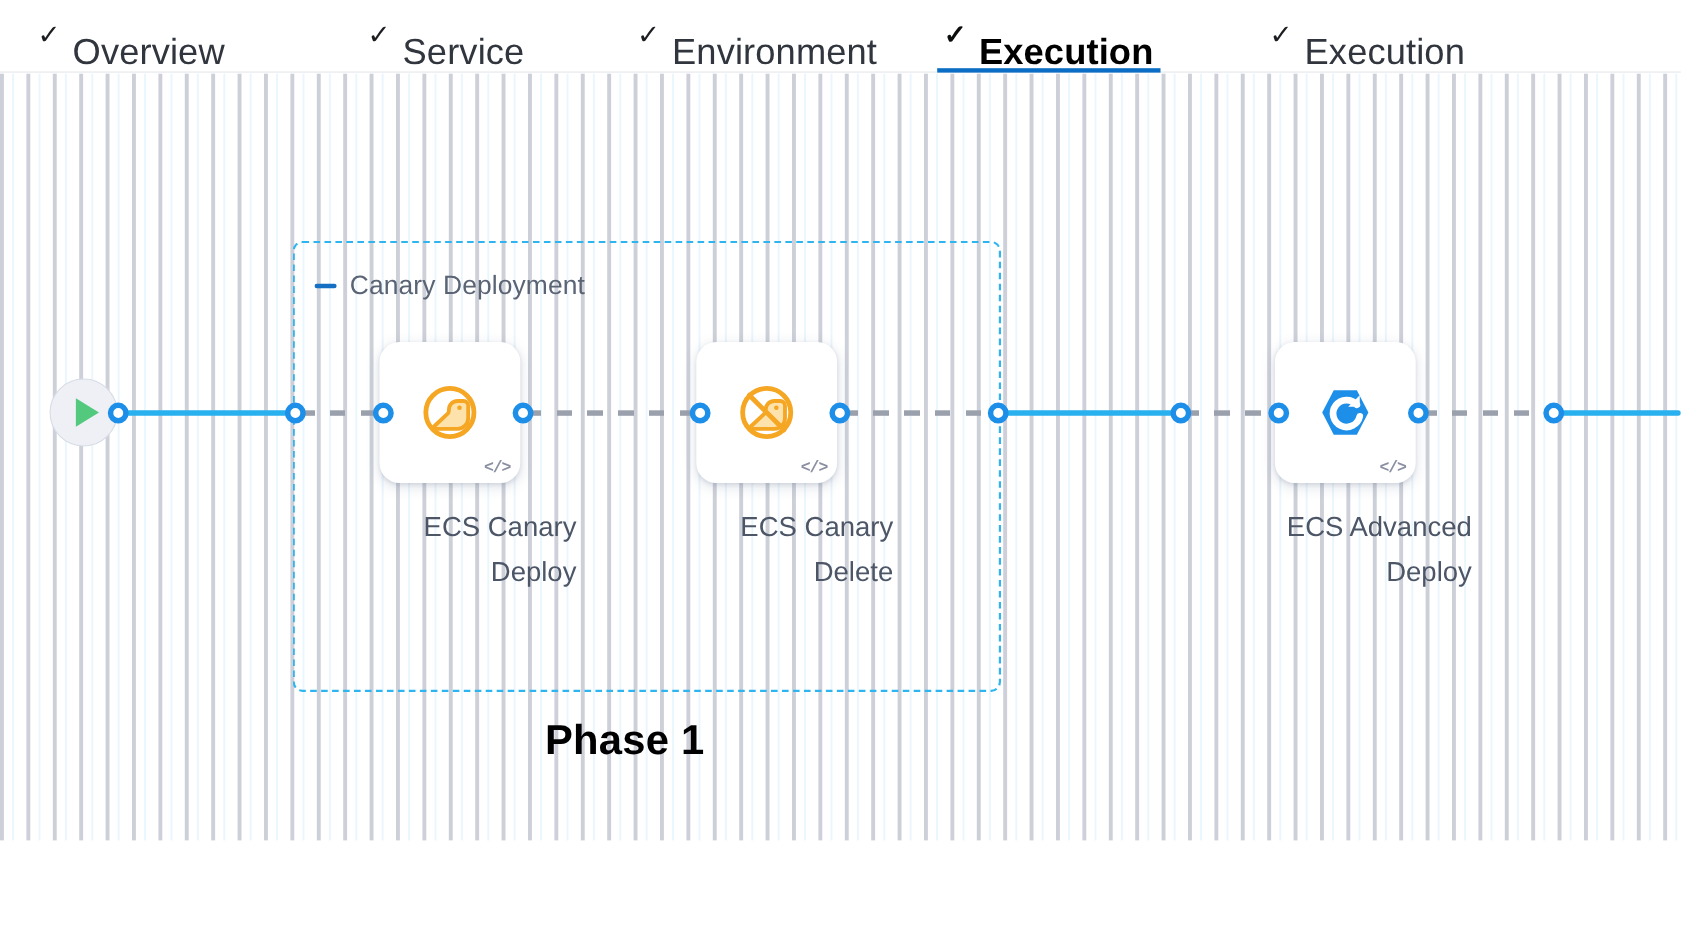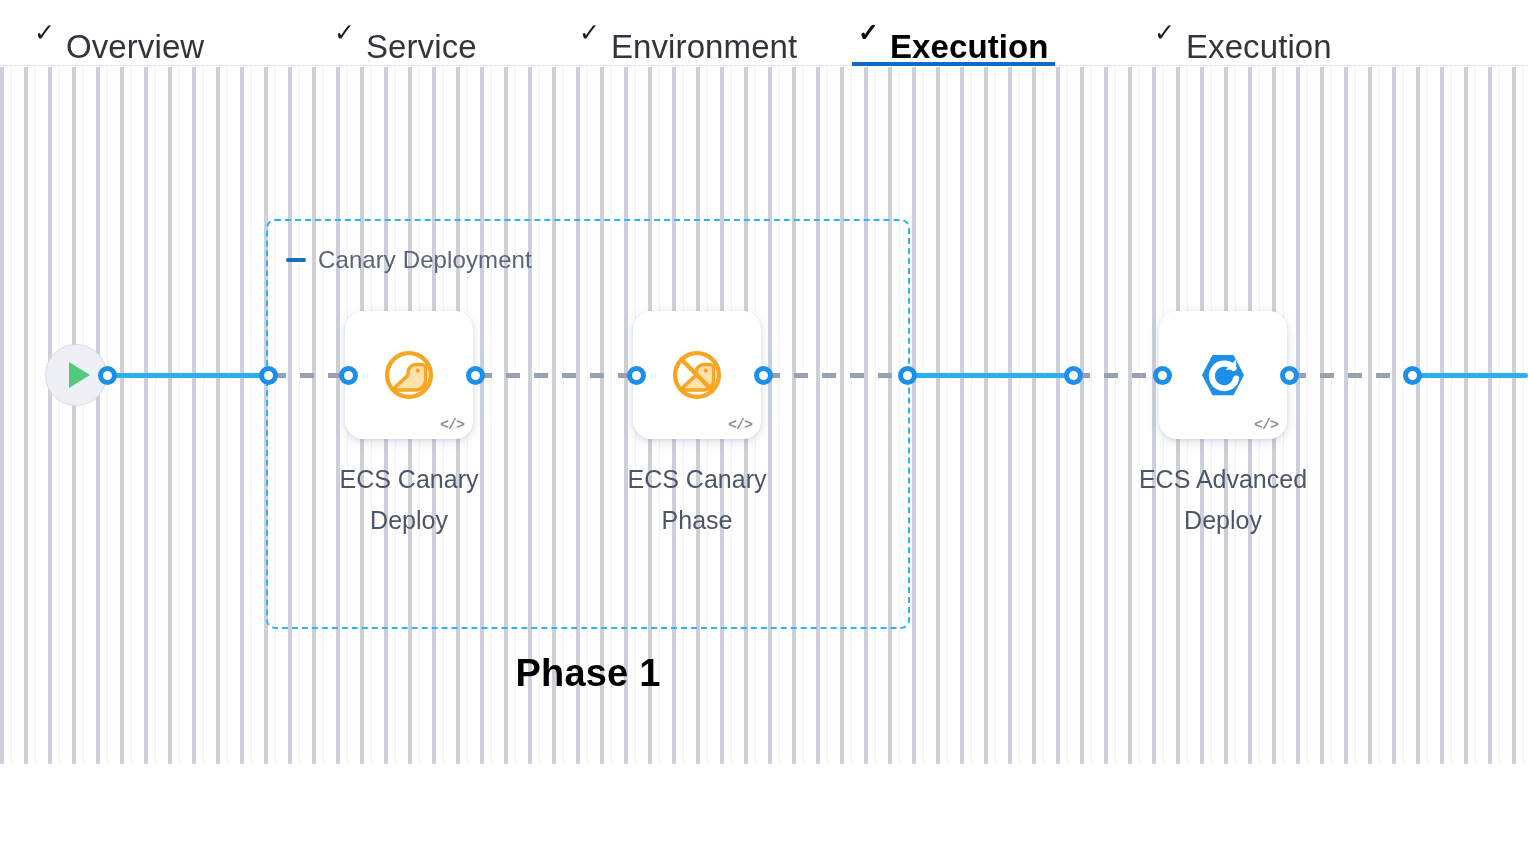--- a/index.html
+++ b/index.html
@@ -190,21 +190,21 @@
     font-weight: 700;
     color: #8a90a2;
     font-family: "Liberation Mono", monospace;
     letter-spacing: -1px;
     line-height: 1;
     cursor: pointer;
   }
   .node-label {
     position: absolute;
     width: 230px;
-    text-align: center;
+    text-align: right;
     font-size: 25px;
     line-height: 41px;
     color: #4c5667;
   }
 </style>
 </head>
 <body>
 
 <div class="tabbar">
   <div class="tab" style="left:28px">
@@ -237,21 +237,21 @@
 <div class="canvas">
 
   <div class="group" style="left:266px; top:152px; width:644px; height:410px;">
     <div class="group-head">
       <span class="group-collapse"></span>
       <span class="group-title">Canary Deployment</span>
     </div>
   </div>
 
 
-  <div class="phase-label" style="left:480px; top:585px; width:216px;">Phase 1</div>
+  <div class="phase-label" style="left:460px; top:585px; width:216px;">Phase 1</div>
 
   <div class="edge-solid" style="left:106px; top:306px; width:156px;"></div>
   <div class="edge-solid" style="left:906px; top:306px; width:164px;"></div>
   <div class="edge-solid" style="left:1411px; top:306px; width:117px;"></div>
 
   <div class="edge-dash" style="left:272px; top:306px; width:72px;"></div>
   <div class="edge-dash" style="left:478px; top:306px; width:156px;"></div>
   <div class="edge-dash" style="left:766px; top:306px; width:138px;"></div>
   <div class="edge-dash" style="left:1076px; top:306px; width:82px;"></div>
   <div class="edge-dash" style="left:1292px; top:306px; width:118px;"></div>
@@ -277,21 +277,21 @@
     <svg class="node-icon" viewBox="0 0 64 64">
       <circle cx="32" cy="32" r="25" fill="none" stroke="#f5a623" stroke-width="5"></circle>
       <path d="M40 20c-5 0-9 4-9 9 0 2 0 3-1 4l-14 13c-1 1 0 3 2 3h22c6 0 11-5 11-11V25c0-3-2-5-5-5h-6z" fill="#fde2ac" stroke="#f5a623" stroke-width="4" stroke-linejoin="round"></path>
       <circle cx="42" cy="27" r="2.4" fill="#f5a623"></circle>
       <line x1="14" y1="14" x2="50" y2="50" stroke="#f5a623" stroke-width="5" stroke-linecap="round"></line>
     </svg>
     <span class="node-code">&lt;/&gt;</span>
   </div>
   <div class="node-label" style="left:582px; top:392px;">
     <span>ECS Canary</span><br>
-    <span>Phase</span>
+    <span>Delete</span>
   </div>
 
   <div class="node" style="left:1159px; top:244px;">
     <svg class="node-icon" viewBox="0 0 64 64">
       <path d="M20 9h24l12 23-12 23H20L8 32 20 9z" fill="#1e8fe8"></path>
       <path d="M44 24a14 14 0 1 0 3 12" fill="none" stroke="#ffffff" stroke-width="7" stroke-linecap="round"></path>
       <path d="M47 14v12H35z" fill="#ffffff"></path>
     </svg>
     <span class="node-code">&lt;/&gt;</span>
   </div>

